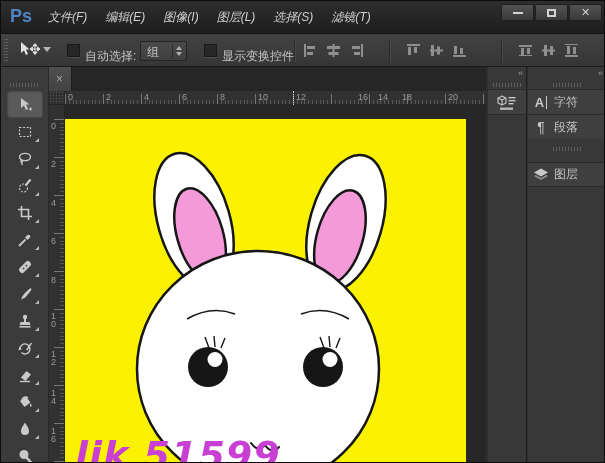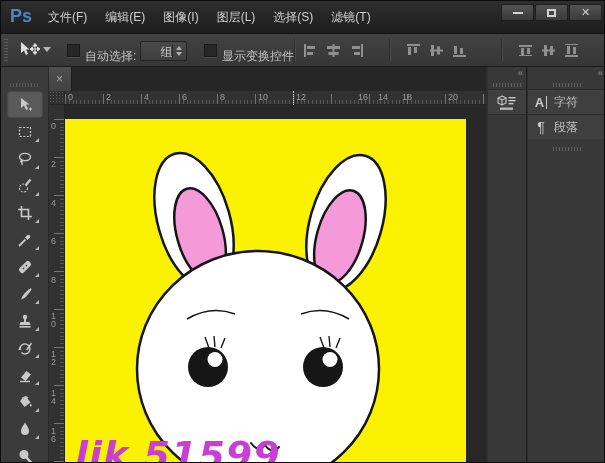--- a/index.html
+++ b/index.html
@@ -1,28 +1,28 @@
 <!DOCTYPE html>
 <html><head>
 <meta charset="utf-8">
 <style>
   * { margin:0; padding:0; box-sizing:border-box; }
   html,body { background:#111; }
   body { font-family:"Liberation Sans","DejaVu Sans",sans-serif; }
   #app {
     position:relative; width:605px; height:463px; overflow:hidden;
-    background:#1d4ed8; border:1px solid #0c0c0c; color:#c8c8c8;text-align:center;
+    background:#1d4ed8; border:1px solid #0c0c0c; color:#c8c8c8;
   }
 
   
   .menubar { position:absolute; left:0; top:0; width:605px; height:33px;
     background:linear-gradient(#2e2e2e,#1d1d1d); border-bottom:1px solid #121212; }
   .ps-logo { position:absolute; left:9px; top:5px; font-size:18px; font-weight:bold;
     color:#4e85c6; letter-spacing:0; }
-  .menu-items { position:absolute; left:38px; top:0; height:33px; display:flex; align-items:center; }
+  .menu-items { position:absolute; left:38px; top:0; height:33px; display:flex; align-items:center;font-style:italic; }
   .menu-item { padding:0 9px; font-size:12px; color:#cfcfcf; line-height:33px; cursor:default; }
   .win-controls { position:absolute; right:4px; top:3px; display:flex; }
   .win-btn { width:33px; height:17px; margin-left:1px; border:1px solid #1f1f1f; border-radius:2px;
     background:linear-gradient(#525252,#3a3a3a); display:flex; align-items:center; justify-content:center; }
   .glyph-min { width:10px; height:2px; background:#d2d2d2; }
   .glyph-max { width:9px; height:8px; border:2px solid #d2d2d2; }
   .glyph-close { font-size:11px; font-weight:bold; color:#d2d2d2; line-height:1; }
 
   
   .optionsbar { position:absolute; left:0; top:33px; width:605px; height:33px;
@@ -427,16 +427,25 @@
       </div>
       <div class="prow">
         <span class="picon">
             <span class="para-icon">¶</span>
           </span>
         <span class="plabel">段落</span>
       </div>
       <div class="pspacer">
           <div class="pgrip" style="margin-top:8px"></div>
         </div>
+      <div class="prow">
+        <span class="picon">
+          <svg width="16" height="14">
+            <path d="M8,0.5 L15,4.5 8,8.5 1,4.5 Z" fill="#c9c9c9"></path>
+            <path d="M2.8,7 L8,10 13.2,7 15,8 8,12 1,8 Z" fill="#8f8f8f"></path>
+          </svg>
+        </span>
+        <span class="plabel">图层</span>
+      </div>
     </div>
   </div>
 
 </div>
 
 </body></html>

